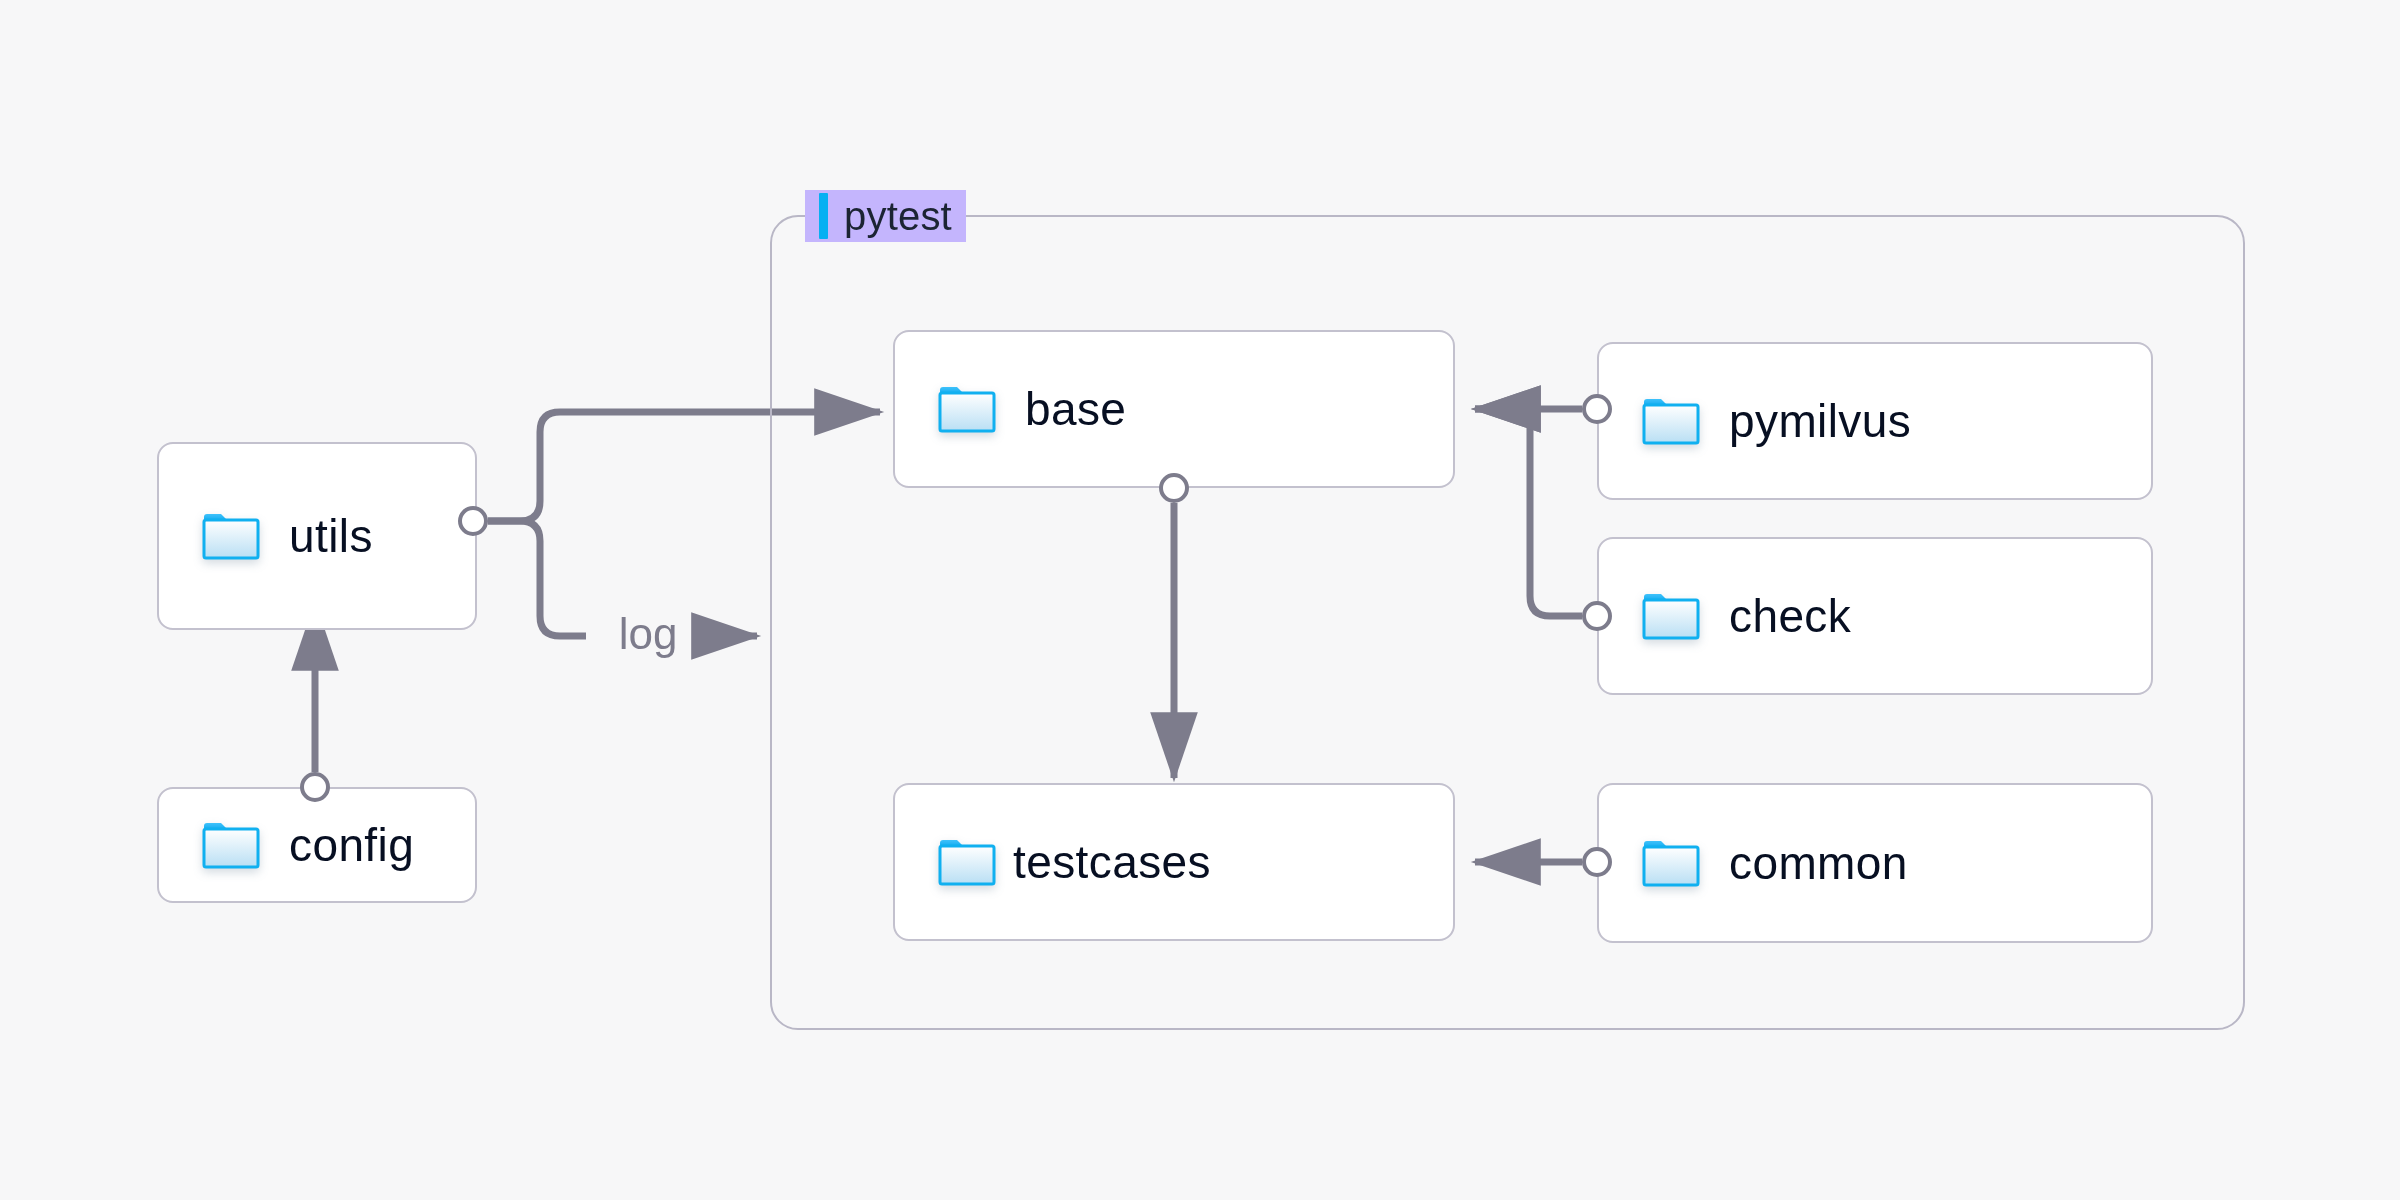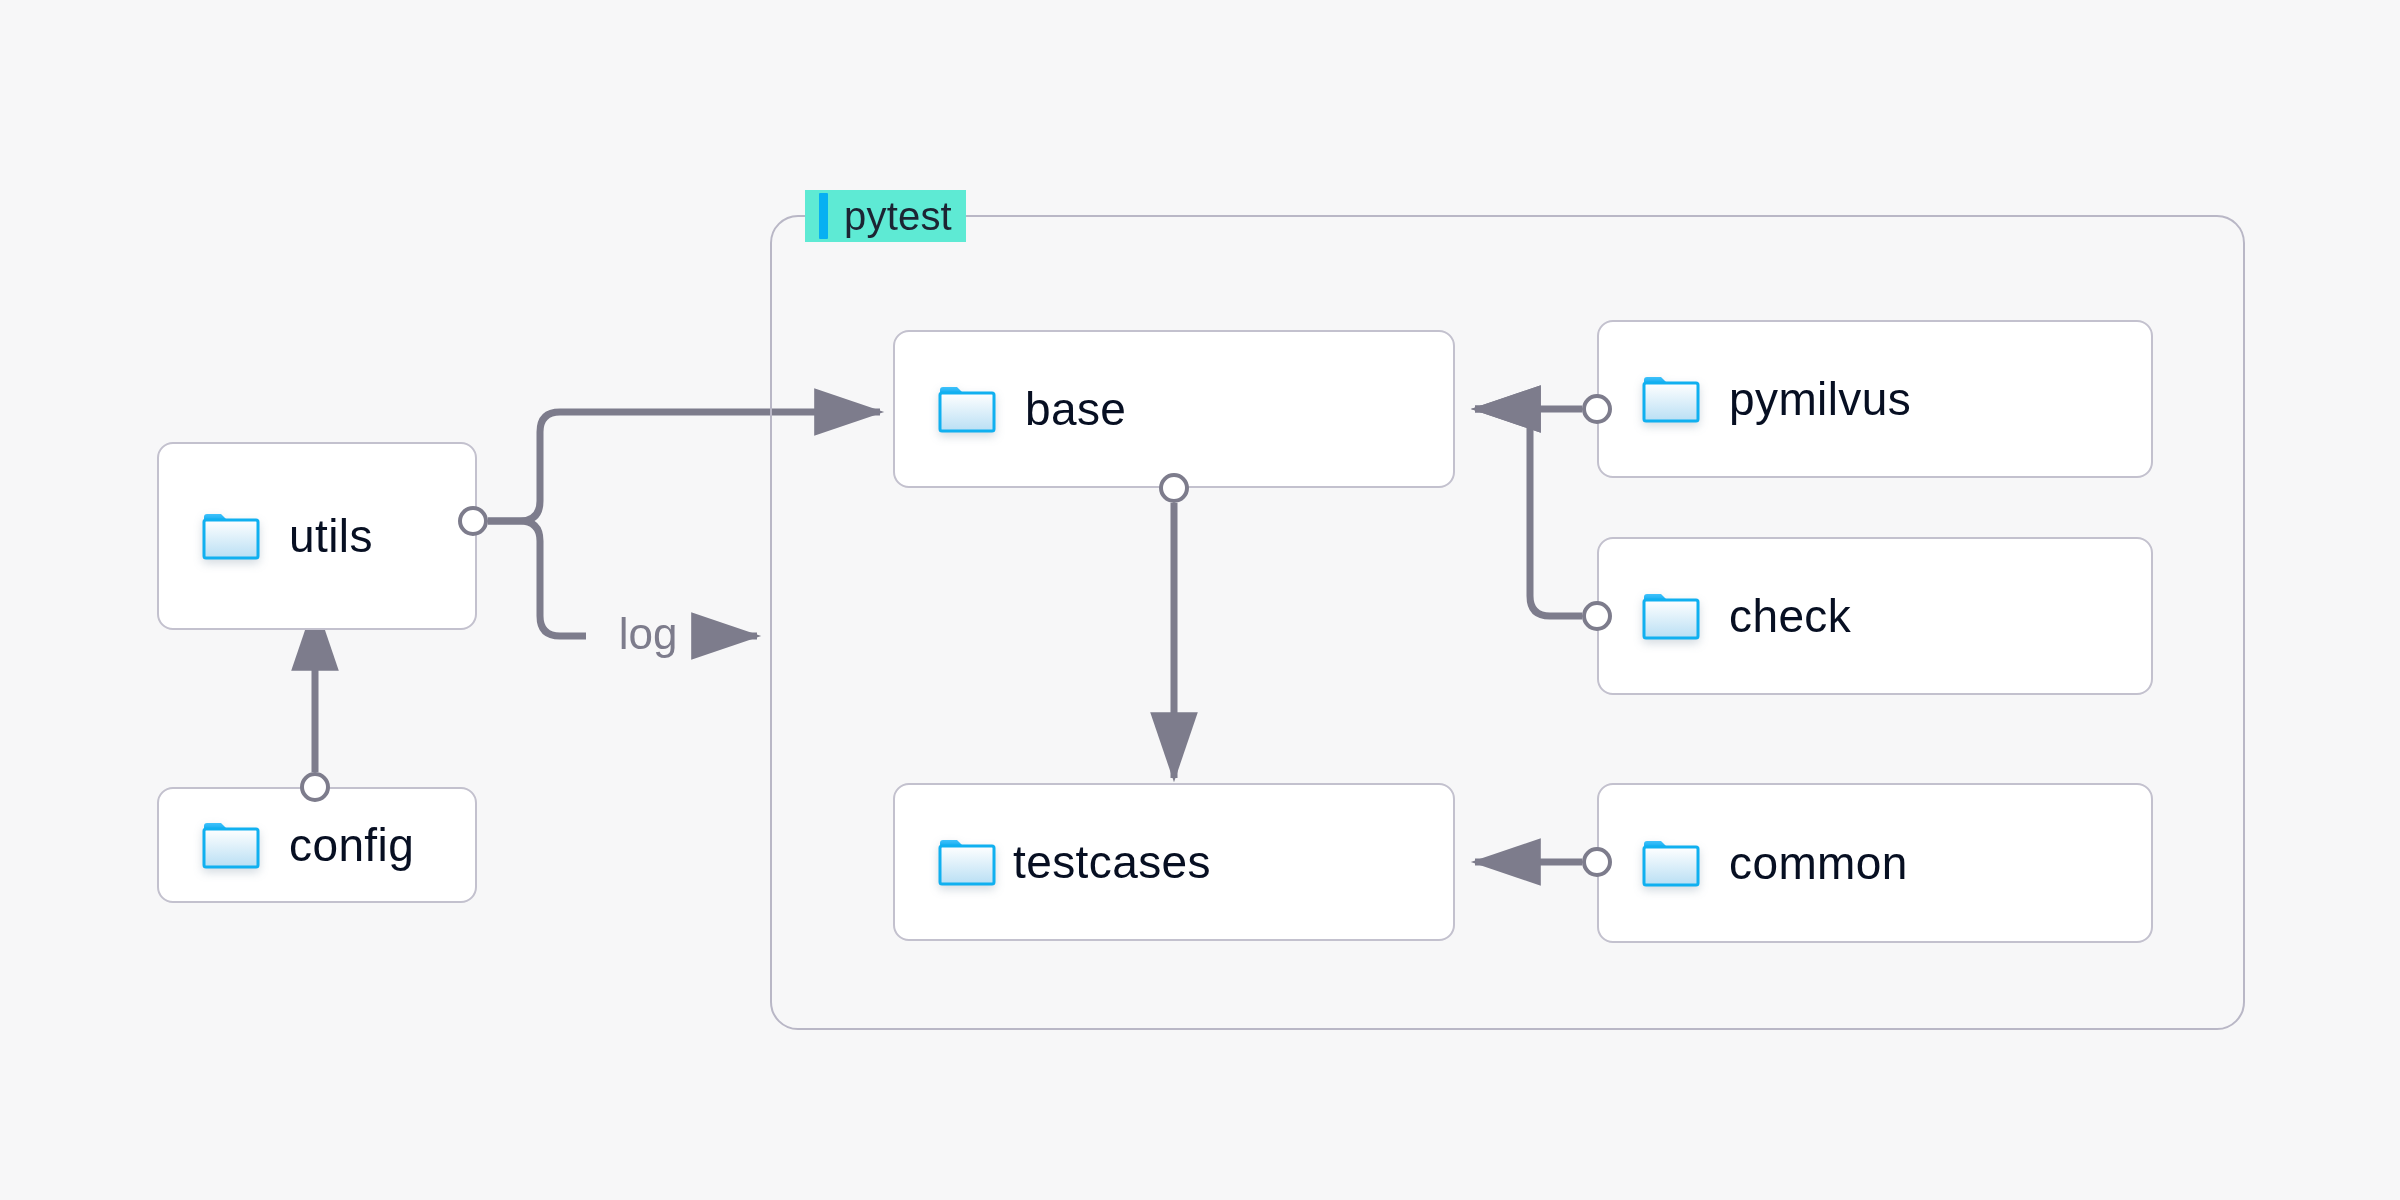--- a/index.html
+++ b/index.html
@@ -29,21 +29,21 @@
     border: 2px solid #b9b7c6;
     border-radius: 28px;
     background: transparent;
     box-sizing: border-box;
   }
   .group-label-wrap {
     position: absolute;
     display: flex;
     align-items: center;
     gap: 16px;
-    background: #5eead4;
+    background: #c4b5fd;
     padding: 0 14px;
     height: 52px;
   }
   .group-bar {
     width: 9px;
     height: 46px;
     background: #07b0f2;
     border-radius: 1px;
   }
   .group-label {
@@ -173,21 +173,21 @@
   <div class="port" style="left:1174px; top:488px;"></div>
 
   <div class="node" style="left:893px; top:783px; width:562px; height:158px;gap:16px;">
     <svg class="folder" viewBox="0 0 60 50">
       <path d="M3,10 L3,6 Q3,3 6,3 L20,3 L25,8 L26,10 Z" fill="url(#folderTab)"></path>
       <rect x="3" y="9" width="54" height="38" rx="2" fill="url(#folderGrad)" stroke="#10b0f0" stroke-width="3"></rect>
     </svg>
     <span class="node-label">testcases</span>
   </div>
 
-  <div class="node" style="left:1597px; top:320px; width:556px; height:158px;">
+  <div class="node" style="left:1597px; top:342px; width:556px; height:158px;">
     <svg class="folder" viewBox="0 0 60 50">
       <path d="M3,10 L3,6 Q3,3 6,3 L20,3 L25,8 L26,10 Z" fill="url(#folderTab)"></path>
       <rect x="3" y="9" width="54" height="38" rx="2" fill="url(#folderGrad)" stroke="#10b0f0" stroke-width="3"></rect>
     </svg>
     <span class="node-label">pymilvus</span>
   </div>
   <div class="port" style="left:1597px; top:409px;"></div>
 
   <div class="node" style="left:1597px; top:537px; width:556px; height:158px;">
     <svg class="folder" viewBox="0 0 60 50">

